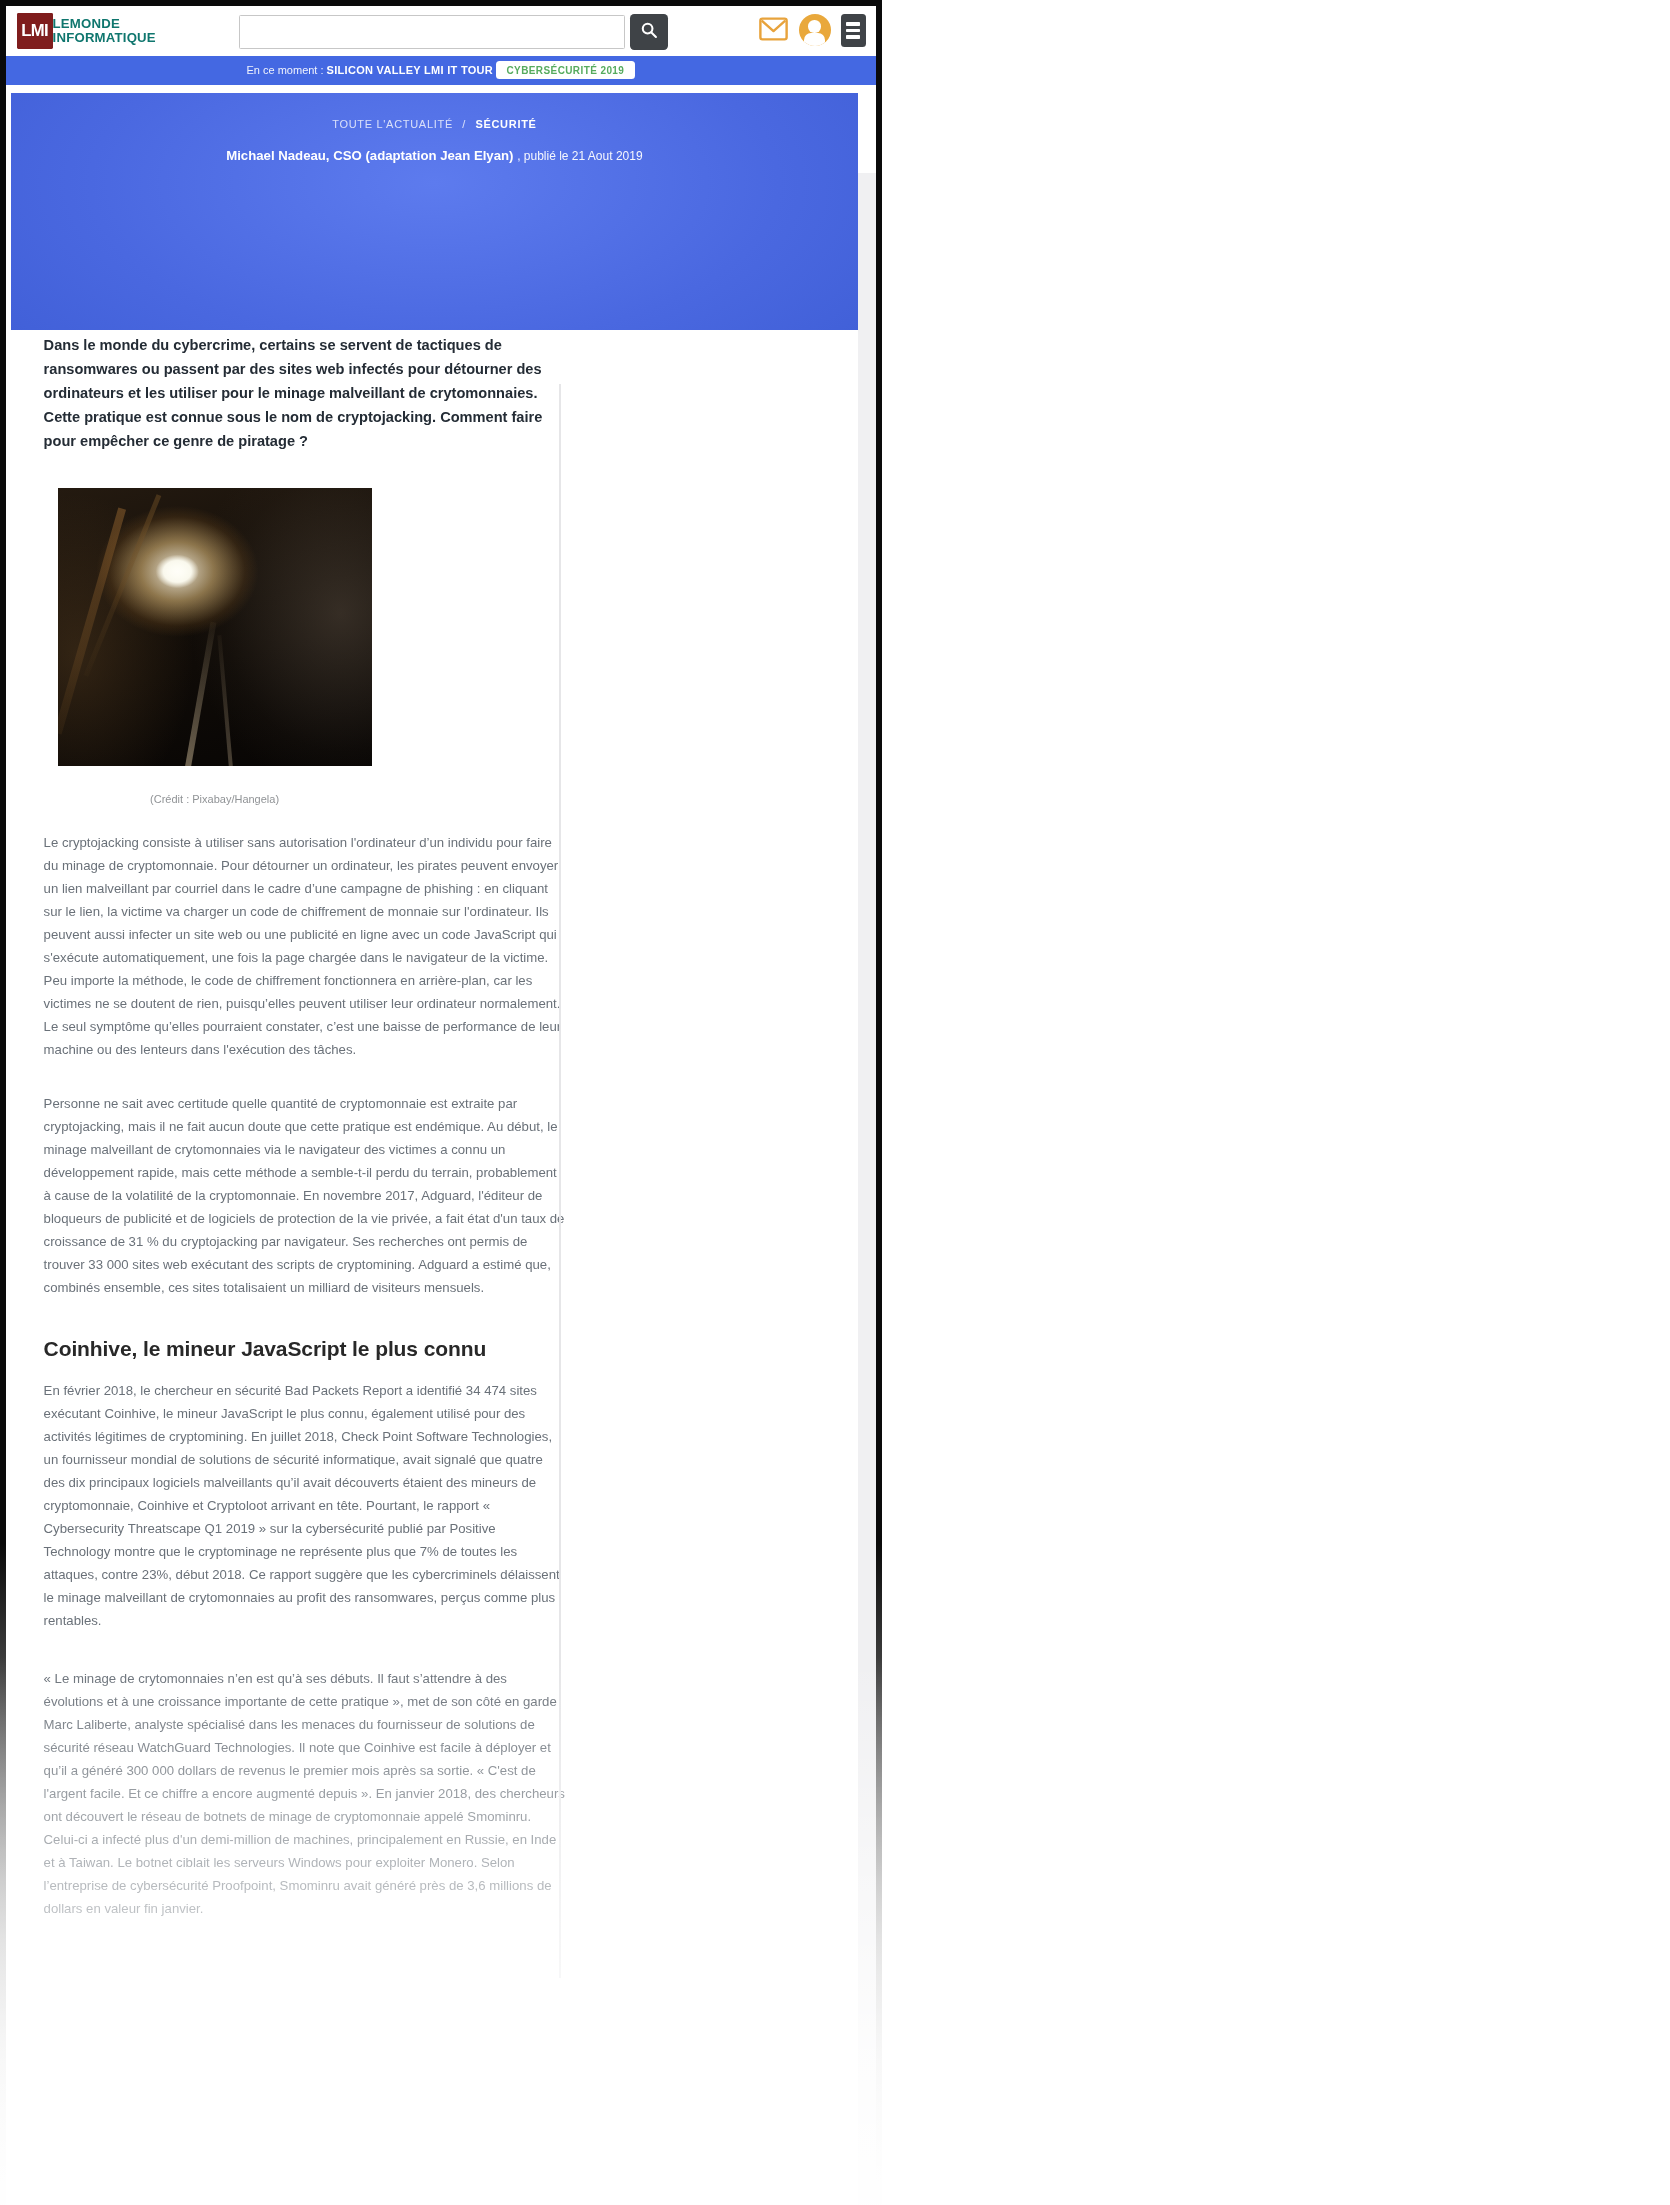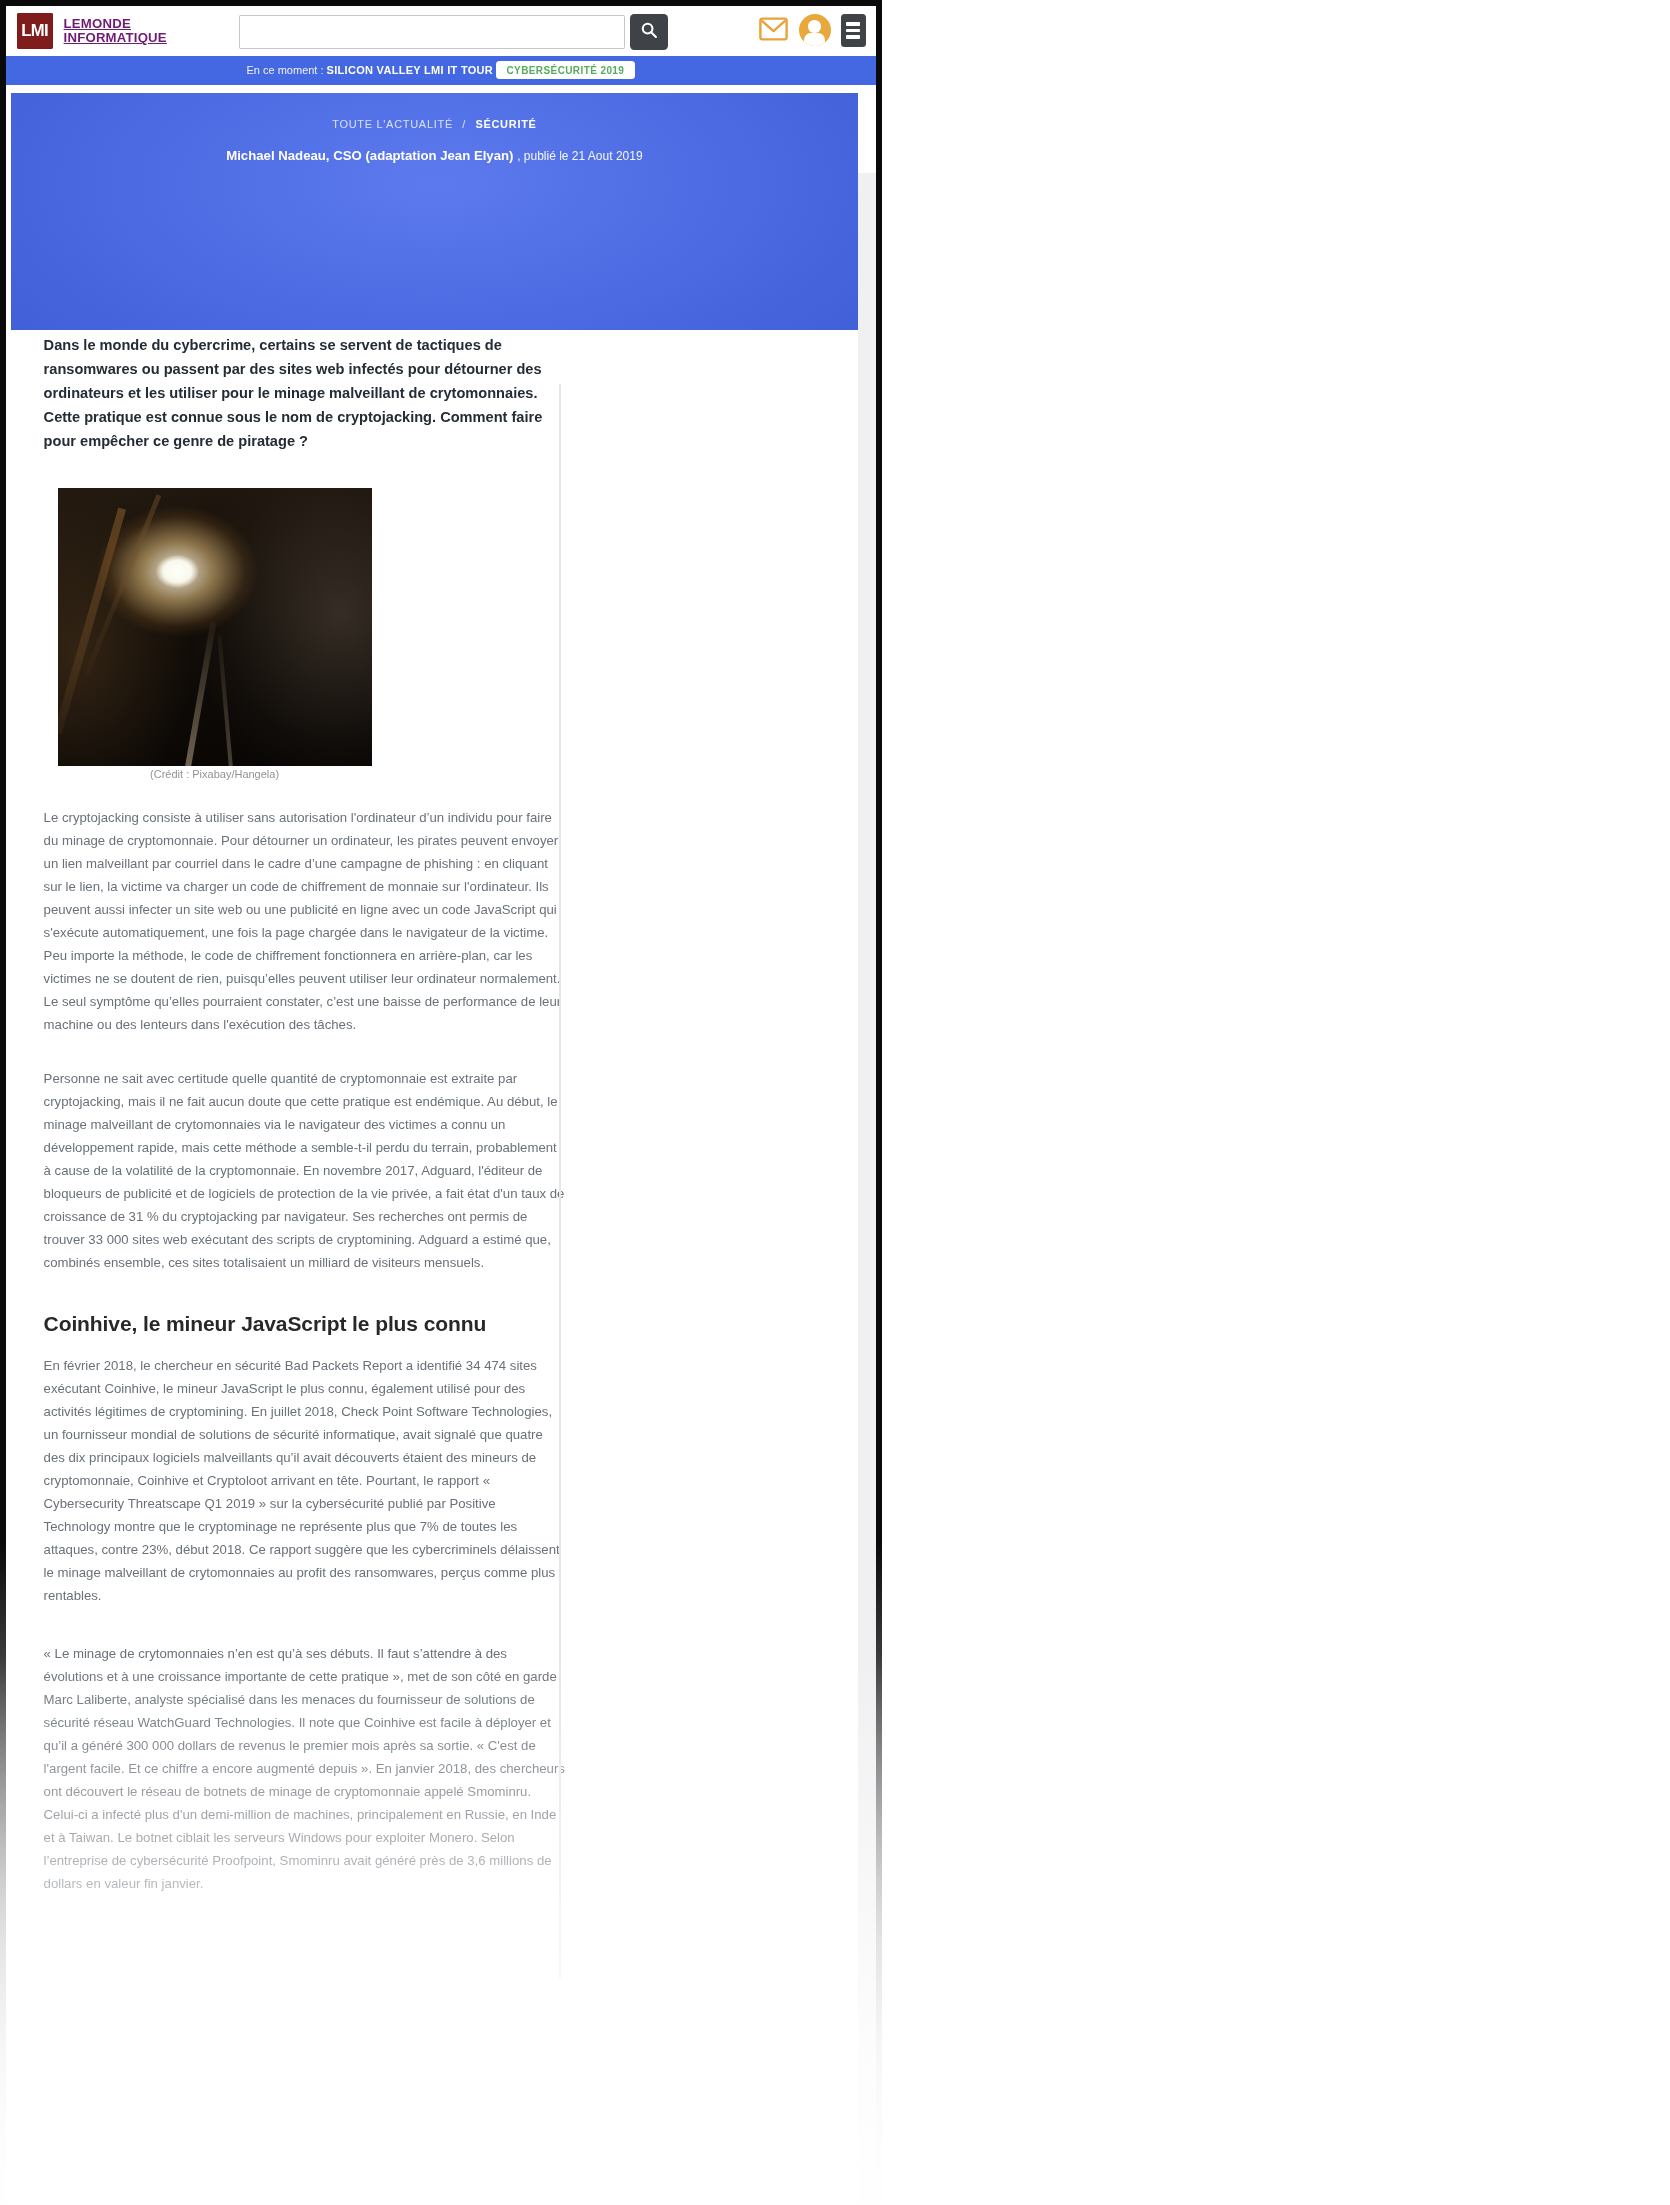--- a/index.html
+++ b/index.html
@@ -14,21 +14,21 @@
     background:linear-gradient(to bottom,#0a0a0a 0%,#0a0a0a 70%,rgba(10,10,10,.3) 88%,rgba(10,10,10,.06) 100%);}
   .frame-right{position:absolute;left:876px;top:0;width:5.6px;height:2205px;z-index:40;
     background:linear-gradient(to bottom,#0a0a0a 0%,#0a0a0a 70%,rgba(10,10,10,.3) 88%,rgba(10,10,10,.06) 100%);}
   .page{position:absolute;left:5.6px;top:5.6px;width:870px;height:2200px;background:#fff;}
 
   
   .topbar{position:relative;height:50px;background:#fff;}
   .logo{position:absolute;left:11px;top:7.7px;display:flex;align-items:center;}
   .logo-box{width:36px;height:36px;background:#7f1d1d;border-radius:1.4px;display:flex;align-items:center;justify-content:center;}
   .logo-box span{color:#fff;font-weight:bold;font-size:16.7px;letter-spacing:-0.7px;}
-  .wordmark{margin-left:11px;color:#701a75;font-weight:bold;font-size:13.2px;line-height:14px;letter-spacing:0.2px;text-decoration:underline;}
+  .wordmark{margin-left:0;color:#0f766e;font-weight:bold;font-size:13.2px;line-height:14px;letter-spacing:0.2px;}
   .searchwrap{position:absolute;left:233px;top:8.4px;display:flex;align-items:center;}
   .search-input{width:368px;height:32px;border:0.7px solid #c7c7c7;border-radius:1.4px;background:#fff;
     font-size:12.5px;padding:0 8.4px;outline:none;color:#444;}
   .search-btn{width:38px;height:36px;margin-left:4.2px;background:#3f4347;border:none;border-radius:4.2px;
     display:flex;align-items:center;justify-content:center;cursor:pointer;}
   .hdr-icons{position:absolute;right:9.7px;top:8.4px;height:33px;display:flex;align-items:center;gap:10.4px;}
   .user-badge{width:32px;height:32px;border-radius:50%;background:#e9a83b;position:relative;overflow:hidden;}
   .user-badge::before{content:"";position:absolute;left:9.7px;top:5.6px;width:12.5px;height:12.5px;border-radius:50%;background:#fff;}
   .user-badge::after{content:"";position:absolute;left:5.6px;top:19px;width:21px;height:15.3px;border-radius:7px;background:#fff;}
   .burger{width:25px;height:33px;background:#3f4347;border-radius:3.5px;display:flex;flex-direction:column;
@@ -71,21 +71,21 @@
       linear-gradient(165deg, #241a10 0%, #120d08 45%, #070504 100%);}
   .photo i{position:absolute;display:block;}
   .photo .rail-a{left:44%;bottom:-8%;width:5.6px;height:60%;transform:rotate(10deg);
     background:linear-gradient(to top, rgba(215,195,160,.55), rgba(120,100,70,.1));}
   .photo .rail-b{left:53%;bottom:-8%;width:3.5px;height:55%;transform:rotate(-5deg);
     background:linear-gradient(to top, rgba(190,170,140,.4), rgba(120,100,70,.08));}
   .photo .beam-a{left:9%;top:6%;width:7.7px;height:84%;transform:rotate(16deg);
     background:linear-gradient(to bottom, rgba(140,95,45,.55), rgba(80,55,25,.25));}
   .photo .beam-b{left:20%;top:0;width:4.9px;height:70%;transform:rotate(22deg);
     background:linear-gradient(to bottom, rgba(120,85,40,.45), rgba(70,50,25,.15));}
-  .caption{margin-top:2px;text-align:center;font-size:11px;color:#909396;}
+  .caption{margin-top:27px;text-align:center;font-size:11px;color:#909396;}
   .body-p{font-size:13.2px;line-height:23px;color:#6a7179;margin:0;}
   .p1{margin-top:26.5px;}
   .p2{margin-top:31px;}
   .section-h{margin:38px 0 0 0;font-size:21px;font-weight:bold;color:#282828;letter-spacing:-0.1px;}
   .p3{margin-top:18px;}
   .p4{margin-top:35px;}
 
   
   .fade-out{position:absolute;left:0;top:1657px;width:1671px;height:549px;z-index:60;pointer-events:none;
     background:linear-gradient(to bottom, rgba(255,255,255,0) 0%, rgba(255,255,255,.5) 40%, rgba(255,255,255,.84) 72%, rgba(255,255,255,.97) 100%);}

